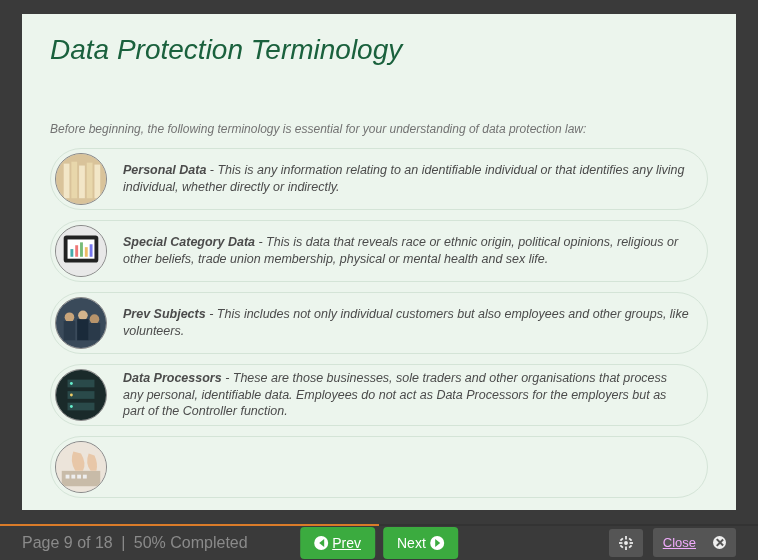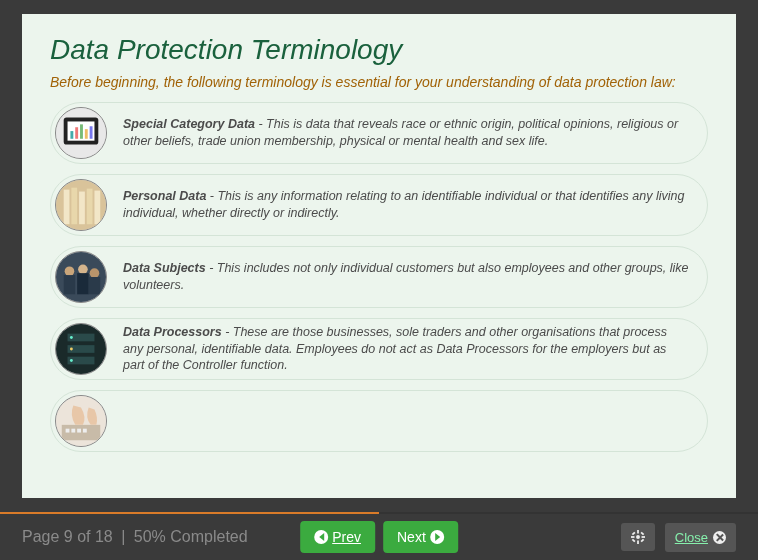--- a/index.html
+++ b/index.html
@@ -19,23 +19,24 @@
     display: flex;
     flex-direction: column;
   }
   .page-title {
     color: #1a613d;
     font-size: 28px;
     font-weight: 400;
     margin-bottom: 8px;
   }
   .intro-text {
-    color: #a16207;
-    font-size: 14px;
+    color: #737373;
+    font-size: 12px;
     margin-bottom: 12px;
+    margin-top: 48px;
   }
   .term-list {
     display: flex;
     flex-direction: column;
     gap: 10px;
   }
   .term-row {
     display: flex;
     align-items: center;
     border: 1px solid #d4e4d7;
@@ -133,29 +134,29 @@
     border-left: 5px solid #3bab3f;
   }
   .right-controls {
     margin-left: auto;
     display: flex;
     gap: 10px;
     align-items: center;
   }
   .ctrl-btn {
     background: #555;
-    color: #86efac;
+    color: #f0abfc;
     border: none;
     border-radius: 3px;
     padding: 7px 10px;
     font-size: 13px;
     cursor: pointer;
     display: inline-flex;
     align-items: center;
-    gap: 5px;
+    gap: 17px;
   }
   .ctrl-btn.close { text-decoration: underline; }
   .gear {
     width: 14px; height: 14px;
     display: inline-block;
   }
   .close-x {
     width: 13px; height: 13px;
     border-radius: 50%;
     background: #eee;
@@ -174,20 +175,36 @@
 </style>
 </head>
 <body>
 
 <div class="content-area">
   <div class="page-card">
     <h1 class="page-title">Data Protection Terminology</h1>
     <p class="intro-text">Before beginning, the following terminology is essential for your understanding of data protection law:</p>
 
     <div class="term-list">
+
+      <div class="term-row">
+        <div class="term-icon">
+          <svg viewBox="0 0 52 52">
+              <rect width="52" height="52" fill="#d9c39a"></rect>
+              <rect x="8" y="10" width="6" height="36" fill="#f2e6c7"></rect>
+              <rect x="16" y="8" width="6" height="38" fill="#e8d7ab"></rect>
+              <rect x="24" y="12" width="6" height="34" fill="#f2e6c7"></rect>
+              <rect x="32" y="9" width="6" height="37" fill="#e8d7ab"></rect>
+              <rect x="40" y="11" width="6" height="35" fill="#f2e6c7"></rect>
+            </svg>
+        </div>
+        <div class="term-text">
+          <span class="term-name">Personal Data</span><span> - This is any information relating to an identifiable individual or that identifies any living individual, whether directly or indirectly.</span>
+        </div>
+      </div>
 
       <div class="term-row">
         <div class="term-icon">
           <svg viewBox="0 0 52 52">
               <rect width="52" height="52" fill="#e8e8e8"></rect>
               <rect x="8" y="10" width="36" height="28" rx="3" fill="#222"></rect>
               <rect x="12" y="14" width="28" height="20" fill="#fff"></rect>
               <rect x="15" y="24" width="3" height="8" fill="#4aa"></rect>
               <rect x="20" y="20" width="3" height="12" fill="#e77"></rect>
               <rect x="25" y="17" width="3" height="15" fill="#7b7"></rect>
@@ -196,47 +213,31 @@
             </svg>
         </div>
         <div class="term-text">
           <span class="term-name">Special Category Data</span><span> - This is data that reveals race or ethnic origin, political opinions, religious or other beliefs, trade union membership, physical or mental health and sex life.</span>
         </div>
       </div>
 
       <div class="term-row">
         <div class="term-icon">
           <svg viewBox="0 0 52 52">
-              <rect width="52" height="52" fill="#d9c39a"></rect>
-              <rect x="8" y="10" width="6" height="36" fill="#f2e6c7"></rect>
-              <rect x="16" y="8" width="6" height="38" fill="#e8d7ab"></rect>
-              <rect x="24" y="12" width="6" height="34" fill="#f2e6c7"></rect>
-              <rect x="32" y="9" width="6" height="37" fill="#e8d7ab"></rect>
-              <rect x="40" y="11" width="6" height="35" fill="#f2e6c7"></rect>
-            </svg>
-        </div>
-        <div class="term-text">
-          <span class="term-name">Personal Data</span><span> - This is any information relating to an identifiable individual or that identifies any living individual, whether directly or indirectly.</span>
-        </div>
-      </div>
-
-      <div class="term-row">
-        <div class="term-icon">
-          <svg viewBox="0 0 52 52">
               <rect width="52" height="52" fill="#3a4a5a"></rect>
               <circle cx="14" cy="20" r="5" fill="#c9a57a"></circle>
               <circle cx="28" cy="18" r="5" fill="#d4b48c"></circle>
               <circle cx="40" cy="22" r="5" fill="#b8946b"></circle>
               <rect x="8" y="24" width="12" height="20" fill="#2a3a4a"></rect>
               <rect x="22" y="22" width="12" height="22" fill="#1a2a3a"></rect>
               <rect x="34" y="26" width="12" height="18" fill="#2a3a4a"></rect>
             </svg>
         </div>
         <div class="term-text">
-          <span class="term-name">Data Subjects</span><span> - This includes not only individual customers but also employees and other groups, like volunteers.</span>
+          <span class="term-name">Prev Subjects</span><span> - This includes not only individual customers but also employees and other groups, like volunteers.</span>
         </div>
       </div>
 
       <div class="term-row">
         <div class="term-icon">
           <svg viewBox="0 0 52 52">
               <rect width="52" height="52" fill="#1a2a2a"></rect>
               <rect x="12" y="10" width="28" height="8" fill="#2a4a4a"></rect>
               <rect x="12" y="22" width="28" height="8" fill="#2a4a4a"></rect>
               <rect x="12" y="34" width="28" height="8" fill="#2a4a4a"></rect>

